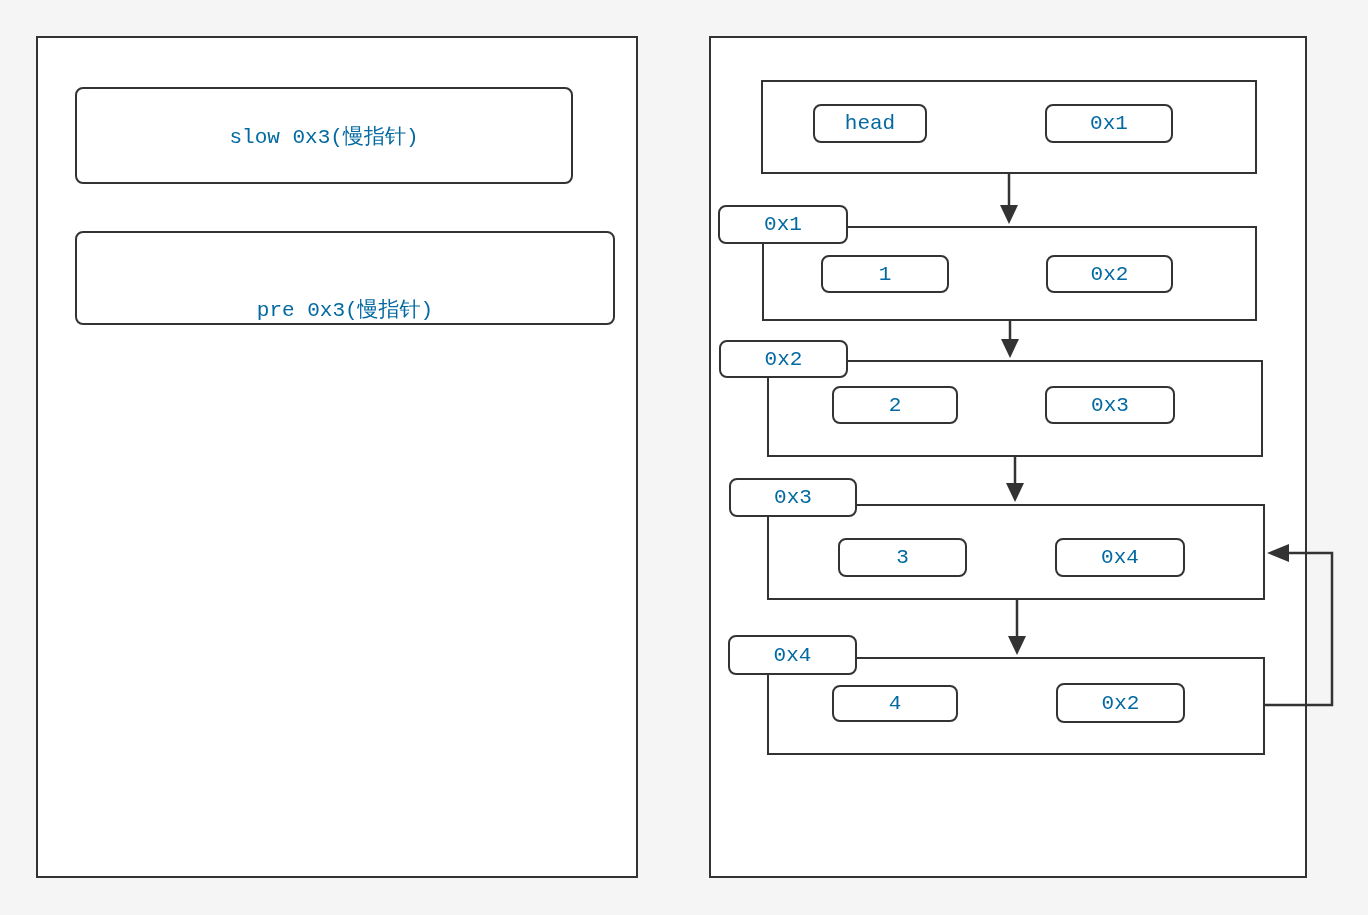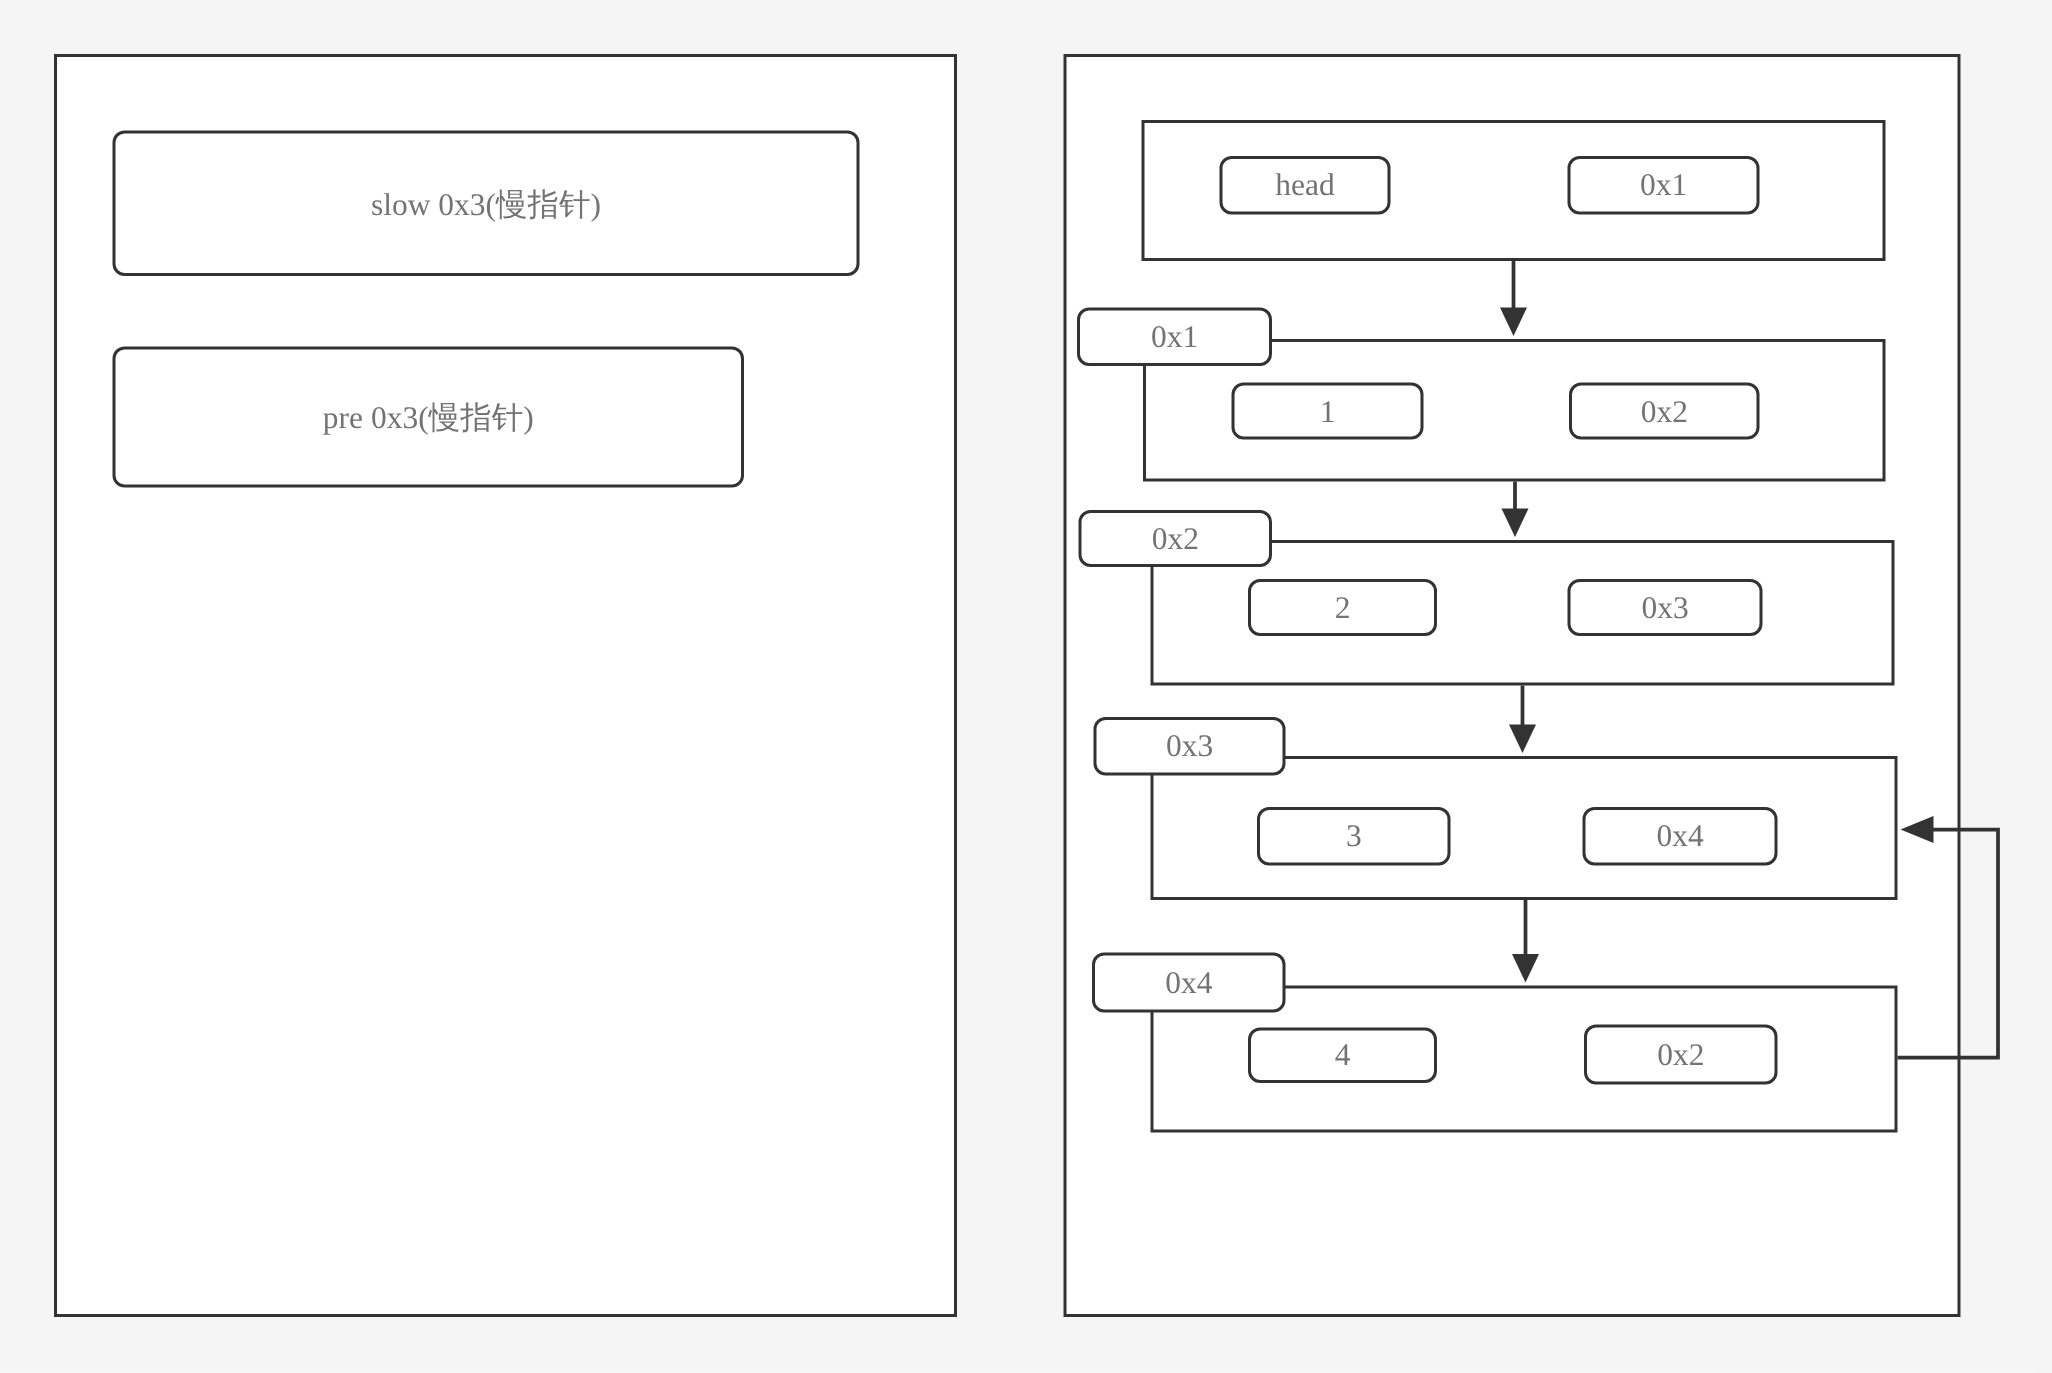--- a/index.html
+++ b/index.html
@@ -1,20 +1,20 @@
 <!DOCTYPE html>
 <html><head>
 <meta charset="utf-8">
 <style>
   html,body { margin:0; padding:0; }
   .canvas {
     position:relative; width:1368px; height:915px;
     background:#f5f5f5;
-    font-family:Liberation Serif, serif;
-    color:#737373; overflow:hidden;
+    font-family:Liberation Mono, monospace;
+    color:#0369a1; overflow:hidden;
   }
   .panel {
     position:absolute; background:#ffffff;
     border:2px solid #333333; box-sizing:border-box; z-index:1;
   }
   .pointer-box {
     position:absolute; background:#ffffff;
     border:2px solid #333333; border-radius:8px;
     display:flex; align-items:center; justify-content:center;
     font-size:21px; box-sizing:border-box; z-index:2;
@@ -42,21 +42,21 @@
 </style>
 </head>
 <body>
 
 <div class="canvas" id="canvas">
 
   <div class="panel" style="left:36px; top:36px; width:602px; height:842px;">
     <div class="pointer-box" style="left:37px; top:49px; width:498px; height:97px;">
       <span>slow 0x3(慢指针)</span>
     </div>
-    <div class="pointer-box" style="left:37px; top:193px; width:421px; height:94px;">
+    <div class="pointer-box" style="left:37px; top:193px; width:540px; height:94px;align-items:flex-end;">
       <span>pre 0x3(慢指针)</span>
     </div>
   </div>
 
   <div class="panel" style="left:709px; top:36px; width:598px; height:842px;"></div>
 
   <svg class="arrows-layer" id="arrows" width="1368" height="915" viewBox="0 0 1368 915">
       <g>
         <line x1="1009" y1="174" x2="1009" y2="210" stroke="#333333" stroke-width="2.5"></line>
         <polygon points="1000,205 1018,205 1009,224" fill="#333333"></polygon>

